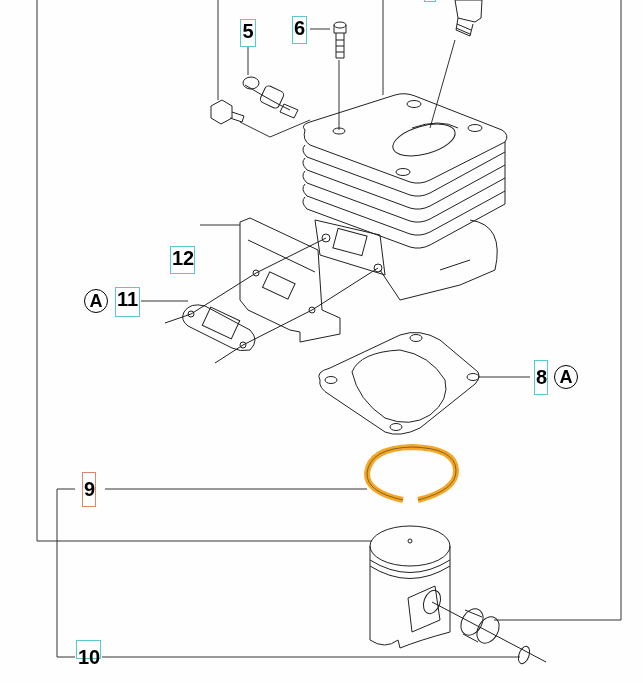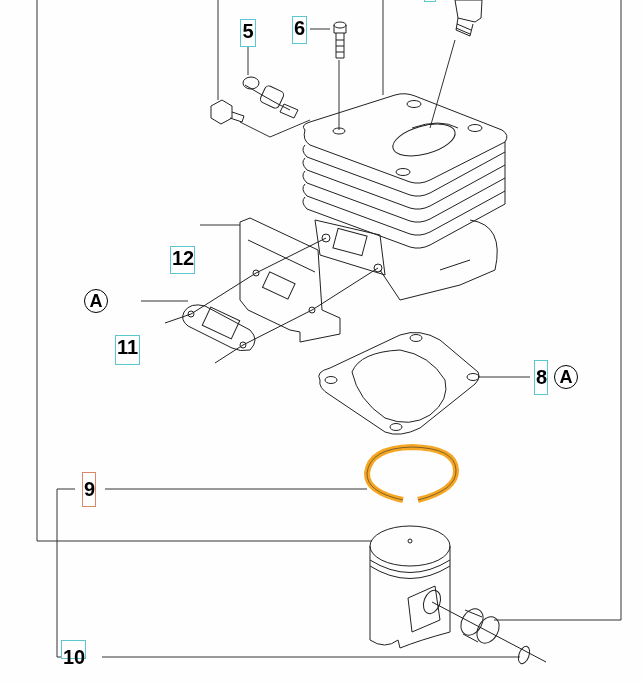--- a/index.html
+++ b/index.html
@@ -138,18 +138,18 @@
 
   <g>
     <ellipse cx="524" cy="655" rx="5" ry="9" transform="rotate(20 524 655)"></ellipse>
   </g>
 </svg>
 
 <div class="callout" style="left:240px;top:19px;width:16px;height:28px;">5</div>
 <div class="callout" style="left:292px;top:16px;width:15px;height:28px;">6</div>
 <div class="callout" style="left:170px;top:210px;width:25px;height:28px;margin-top:36px;">12</div>
 <div class="ref" style="left:84px;top:289px;">A</div>
-<div class="callout" style="left:115px;top:287px;width:25px;height:30px;margin-top:48px;">11</div>
+<div class="callout" style="left:115px;top:287px;width:25px;height:30px;">11</div>
 <div class="callout" style="left:534px;top:360px;width:14px;height:35px;line-height:33px;">8</div>
 <div class="ref" style="left:554px;top:365px;">A</div>
 <div class="callout hl" style="left:82px;top:472px;width:14px;height:35px;line-height:33px;">9</div>
-<div class="callout" style="left:61px;top:640px;width:25px;height:19px;line-height:33px;">10</div>
+<div class="callout" style="left:76px;top:640px;width:25px;height:19px;line-height:33px;">10</div>
 <div class="callout" style="left:424px;top:-6px;width:12px;height:8px;"></div>
 
 </body></html>

